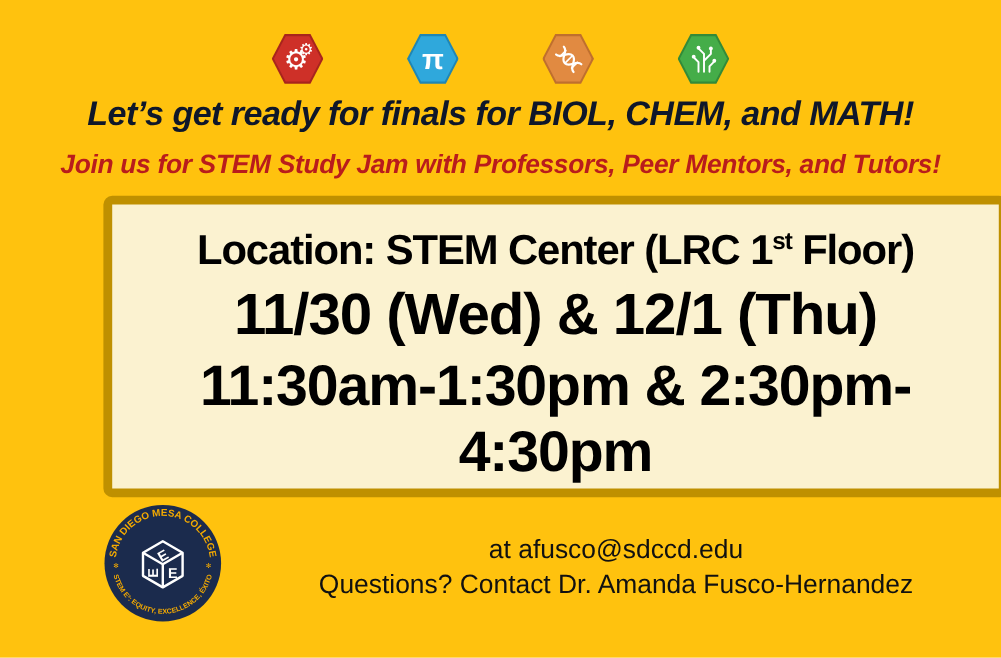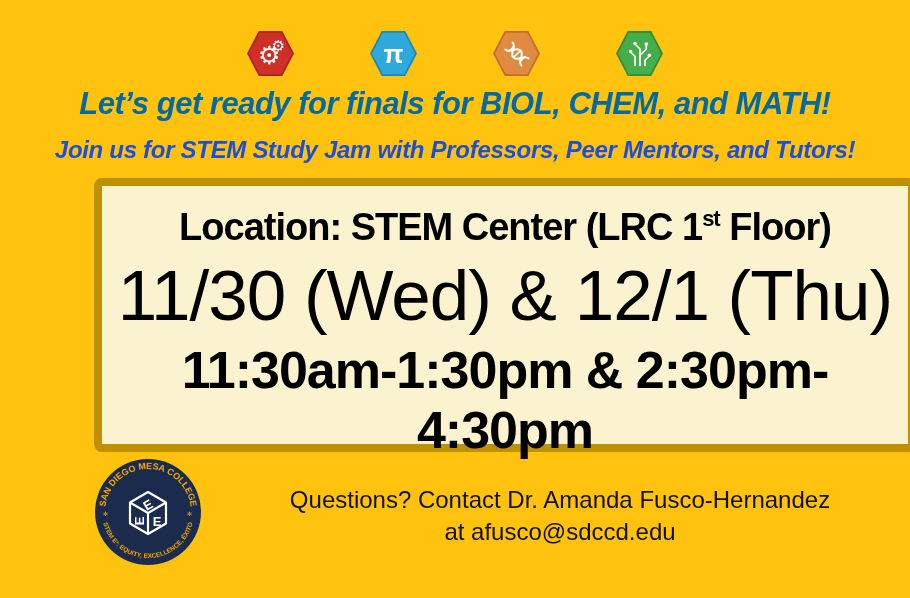--- a/index.html
+++ b/index.html
@@ -20,31 +20,31 @@
   .glyph-pi{font-size:26px;font-weight:bold;line-height:1;}
   .gear-big{font-size:25px;line-height:1;position:absolute;left:9px;top:11px;}
   .gear-small{font-size:15px;line-height:1;position:absolute;right:7px;top:6px;}
   
   .headline{
     position:absolute;top:86px;left:0;width:910px;text-align:center;
     font-size:31px;font-weight:bold;font-style:italic;letter-spacing:-0.5px;margin:0;
   }
   .subheadline{
     position:absolute;top:136px;left:0;width:910px;text-align:center;
-    font-size:24px;font-weight:bold;font-style:italic;color:#1d4ed8;letter-spacing:-0.3px;margin:0;
+    font-size:24px;font-weight:bold;font-style:italic;color:#b91c1c;letter-spacing:-0.3px;margin:0;
   }
   
   .info-box{
     position:absolute;left:48px;top:178px;width:806px;height:258px;
     border:8px solid #BF9000;border-radius:8px;
     background:#FBF2D0;text-align:center;color:#000;margin-left:46px;
   }
   .info-box .line1{margin-top:20px;font-size:38px;font-weight:bold;letter-spacing:-1px;}
   .info-box .line1 sup{font-size:22px;vertical-align:14px;}
-  .info-box .line2{margin-top:6px;font-size:71px;font-weight:normal;letter-spacing:-1px;}
+  .info-box .line2{margin-top:6px;font-size:53px;font-weight:bold;letter-spacing:-1px;}
   .info-box .line3{margin-top:4px;font-size:52px;font-weight:bold;letter-spacing:-1px;}
   .info-box .line4{margin-top:2px;font-size:40px;font-weight:bold;letter-spacing:-1px;}
   
   .logo{position:absolute;left:93px;top:457px;}
   .contact{
     position:absolute;left:230px;top:484px;width:660px;text-align:center;
     font-size:24px;color:#111;line-height:32px;
   }
 </style>
 </head>
@@ -88,21 +88,21 @@
             <circle cx="8" cy="3.5" r="1.4"></circle>
             <circle cx="17" cy="4" r="1.4"></circle>
             <circle cx="4.5" cy="10" r="1.4"></circle>
             <circle cx="19.5" cy="13" r="1.4"></circle>
           </g>
         </svg>
       </div>
     </div>
   </div>
 
-  <h1 class="headline" style="color: #0369a1; text-align: center;">Let’s get ready for finals for BIOL, CHEM, and MATH!</h1>
+  <h1 class="headline" style="color: #0f172a; text-align: center;">Let’s get ready for finals for BIOL, CHEM, and MATH!</h1>
   <h2 class="subheadline">Join us for STEM Study Jam with Professors, Peer Mentors, and Tutors!</h2>
 
   <div class="info-box" style="background-color: rgb(251, 242, 208);">
     <div class="line1"><span>Location: STEM Center (LRC 1</span><sup>st</sup><span> Floor)</span></div>
     <div class="line2">11/30 (Wed) &amp; 12/1 (Thu)</div>
     <div class="line3">11:30am-1:30pm &amp; 2:30pm-4:30pm</div>
   </div>
 
   <svg class="logo" width="110" height="110" viewBox="0 0 110 110">
     <defs>
@@ -124,17 +124,17 @@
       <path d="M55 56 L37 45.5 M55 56 L73 45.5 M55 56 L55 77"></path>
     </g>
     <g fill="#fff" font-weight="bold" font-size="13" font-family="Liberation Sans, sans-serif" text-anchor="middle">
       <text transform="translate(55,48) rotate(-30)" dominant-baseline="central">E</text>
       <text transform="translate(46,64) rotate(-90)" dominant-baseline="central">E</text>
       <text transform="translate(64,64)" dominant-baseline="central">E</text>
     </g>
   </svg>
 
   <div class="contact">
+    <div>at afusco@sdccd.edu</div>
     <div>Questions? Contact Dr. Amanda Fusco-Hernandez</div>
-    <div>at afusco@sdccd.edu</div>
   </div>
 
 </div>
 
 </body></html>

